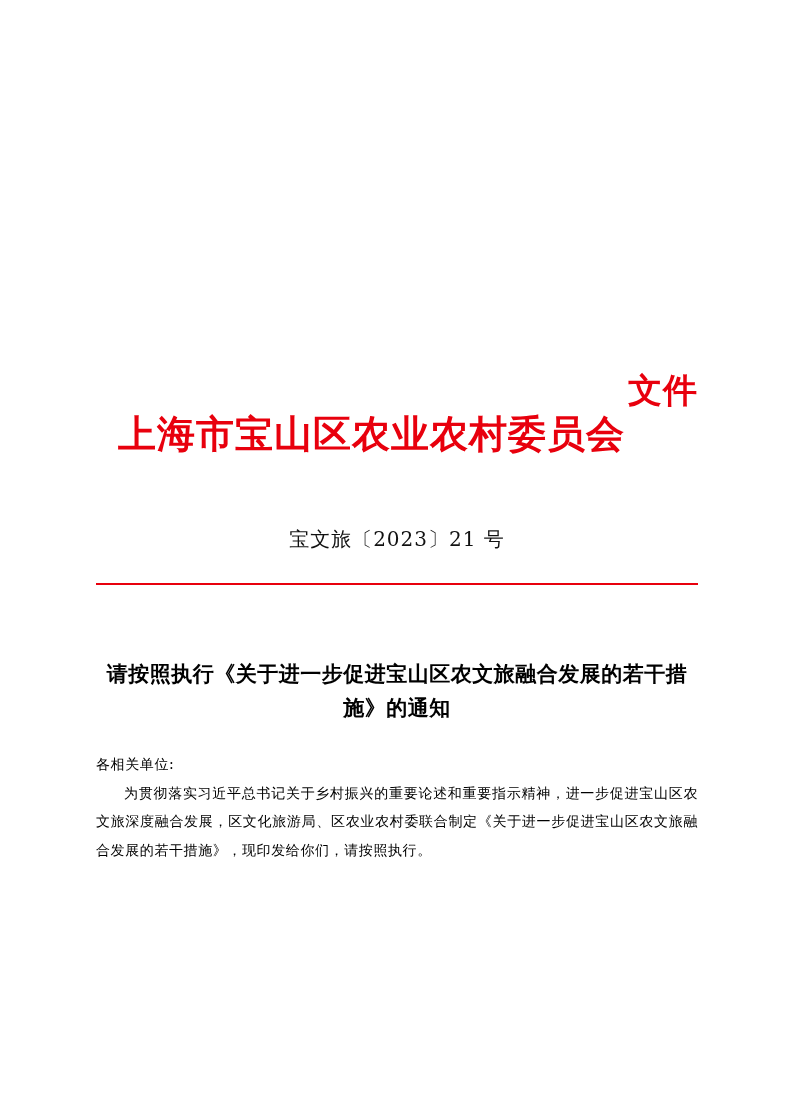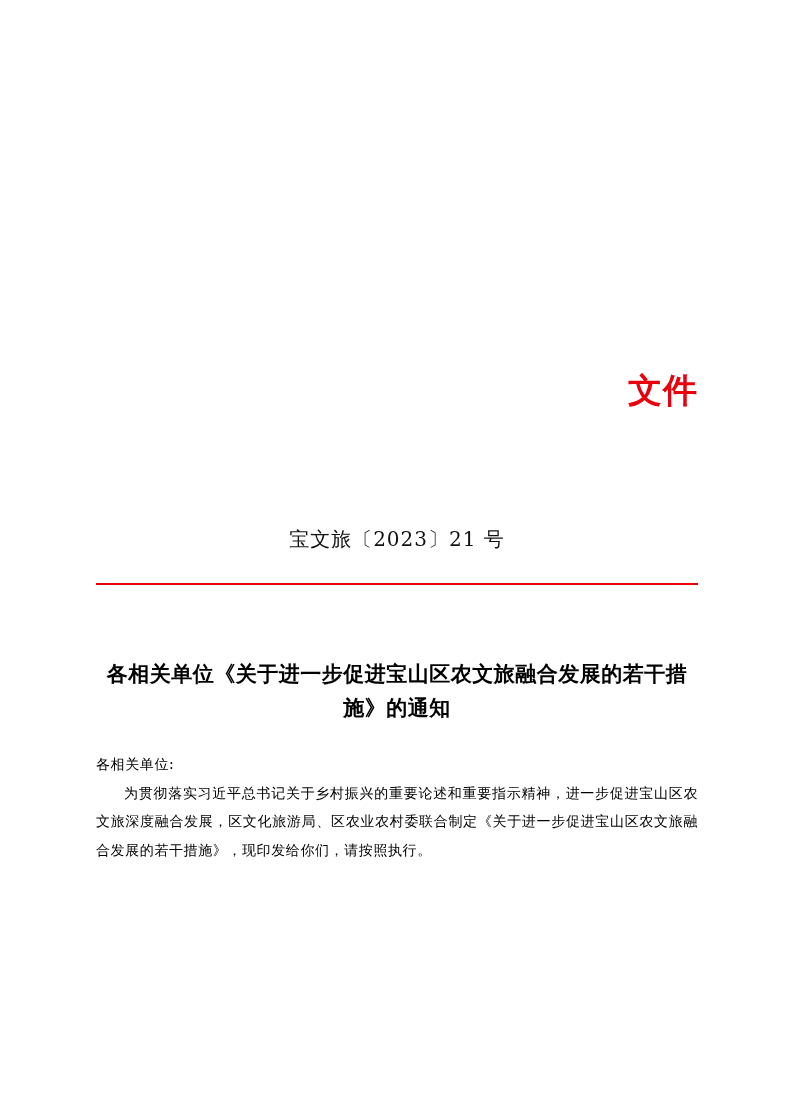--- a/index.html
+++ b/index.html
@@ -103,26 +103,27 @@
     text-indent: 2em;
   }
 </style>
 </head>
 <body>
 
 <div class="page">
 
   <div class="letterhead">
     <div class="lh-doc">文件</div>
+    <div class="lh-line lh-org2">上海市宝山区农业农村委员会</div>
   </div>
 
   <div class="doc-number">宝文旅〔2023〕21 号</div>
 
   <div class="red-rule"></div>
 
-  <div class="doc-title">各相关单位《关于进一步促进宝山区农文旅融合发展的若干措施》的通知</div>
+  <div class="doc-title">请按照执行《关于进一步促进宝山区农文旅融合发展的若干措施》的通知</div>
 
   <div class="body-block">
     <p class="salutation">各相关单位:</p>
     <p class="para">为贯彻落实习近平总书记关于乡村振兴的重要论述和重要指示精神，进一步促进宝山区农文旅深度融合发展，区文化旅游局、区农业农村委联合制定《关于进一步促进宝山区农文旅融合发展的若干措施》，现印发给你们，请按照执行。</p>
   </div>
 
 </div>
 
 </body></html>

